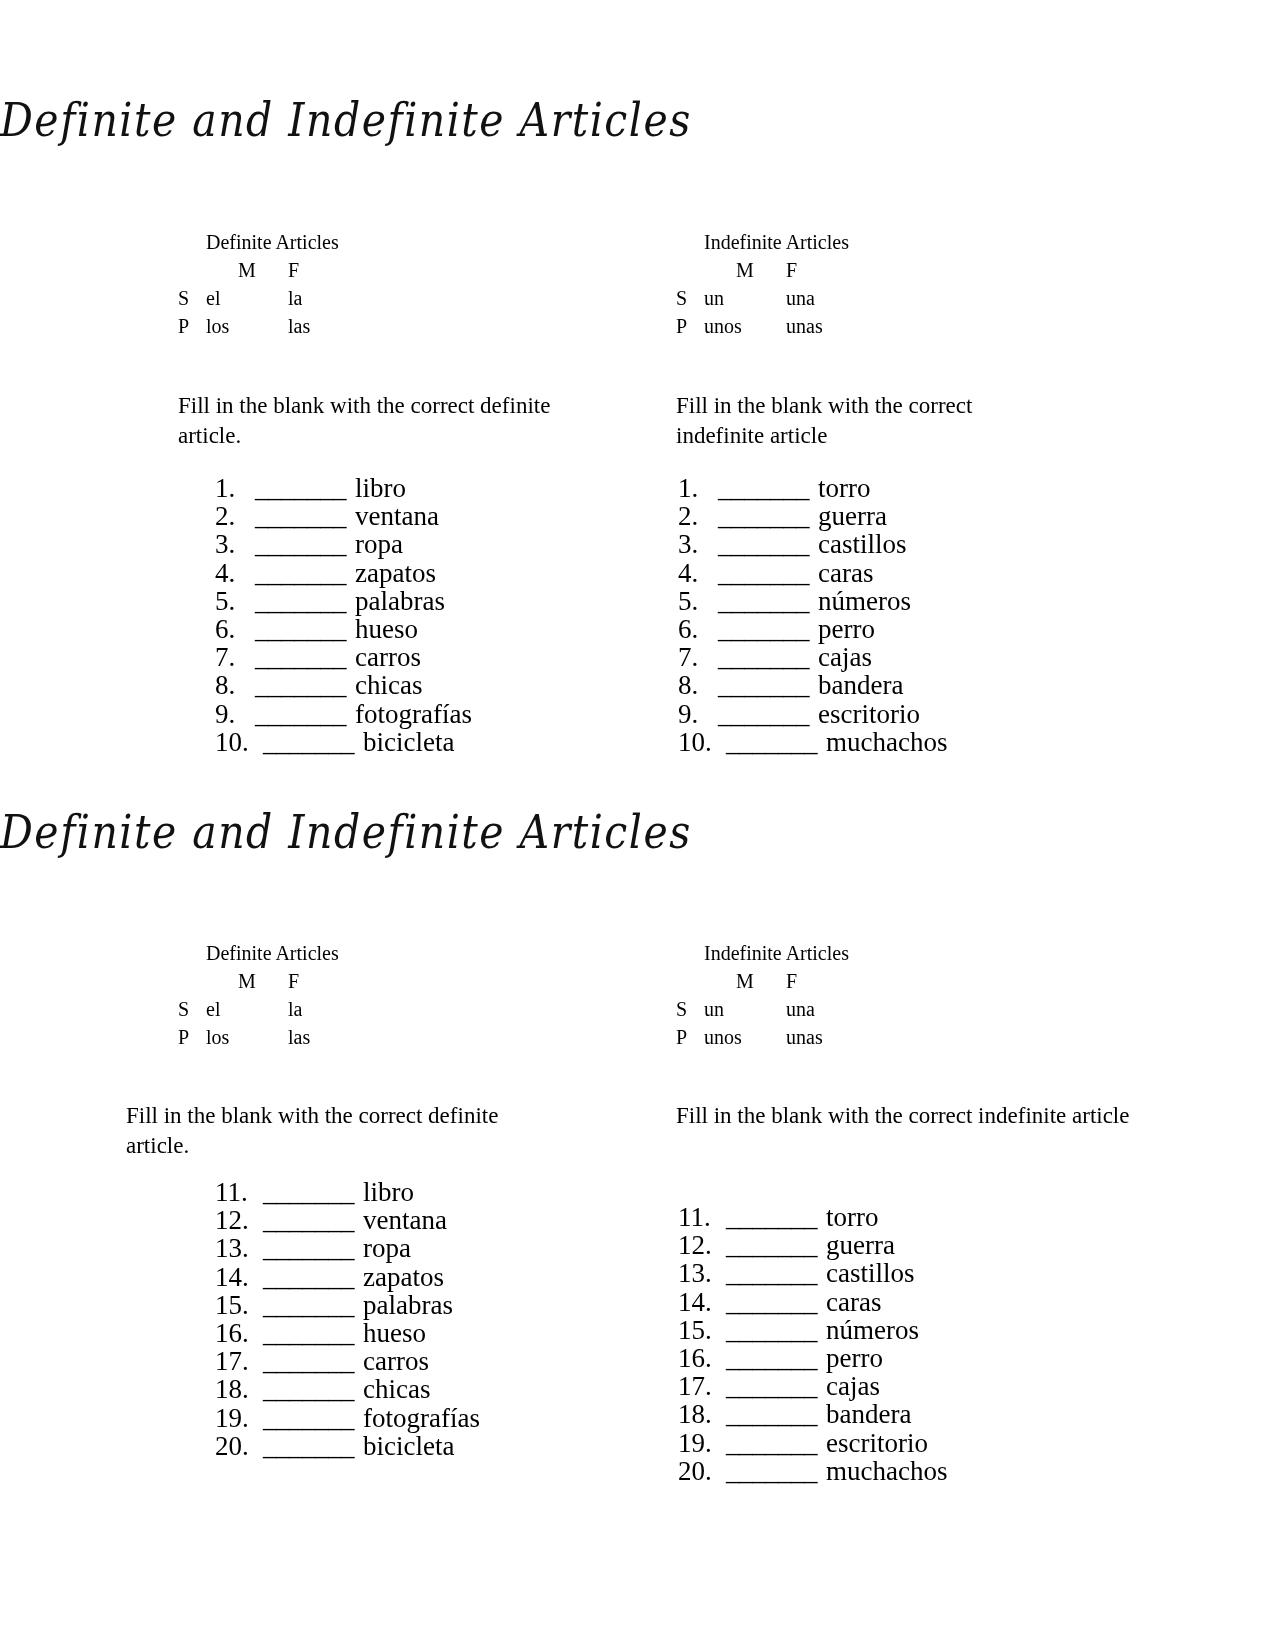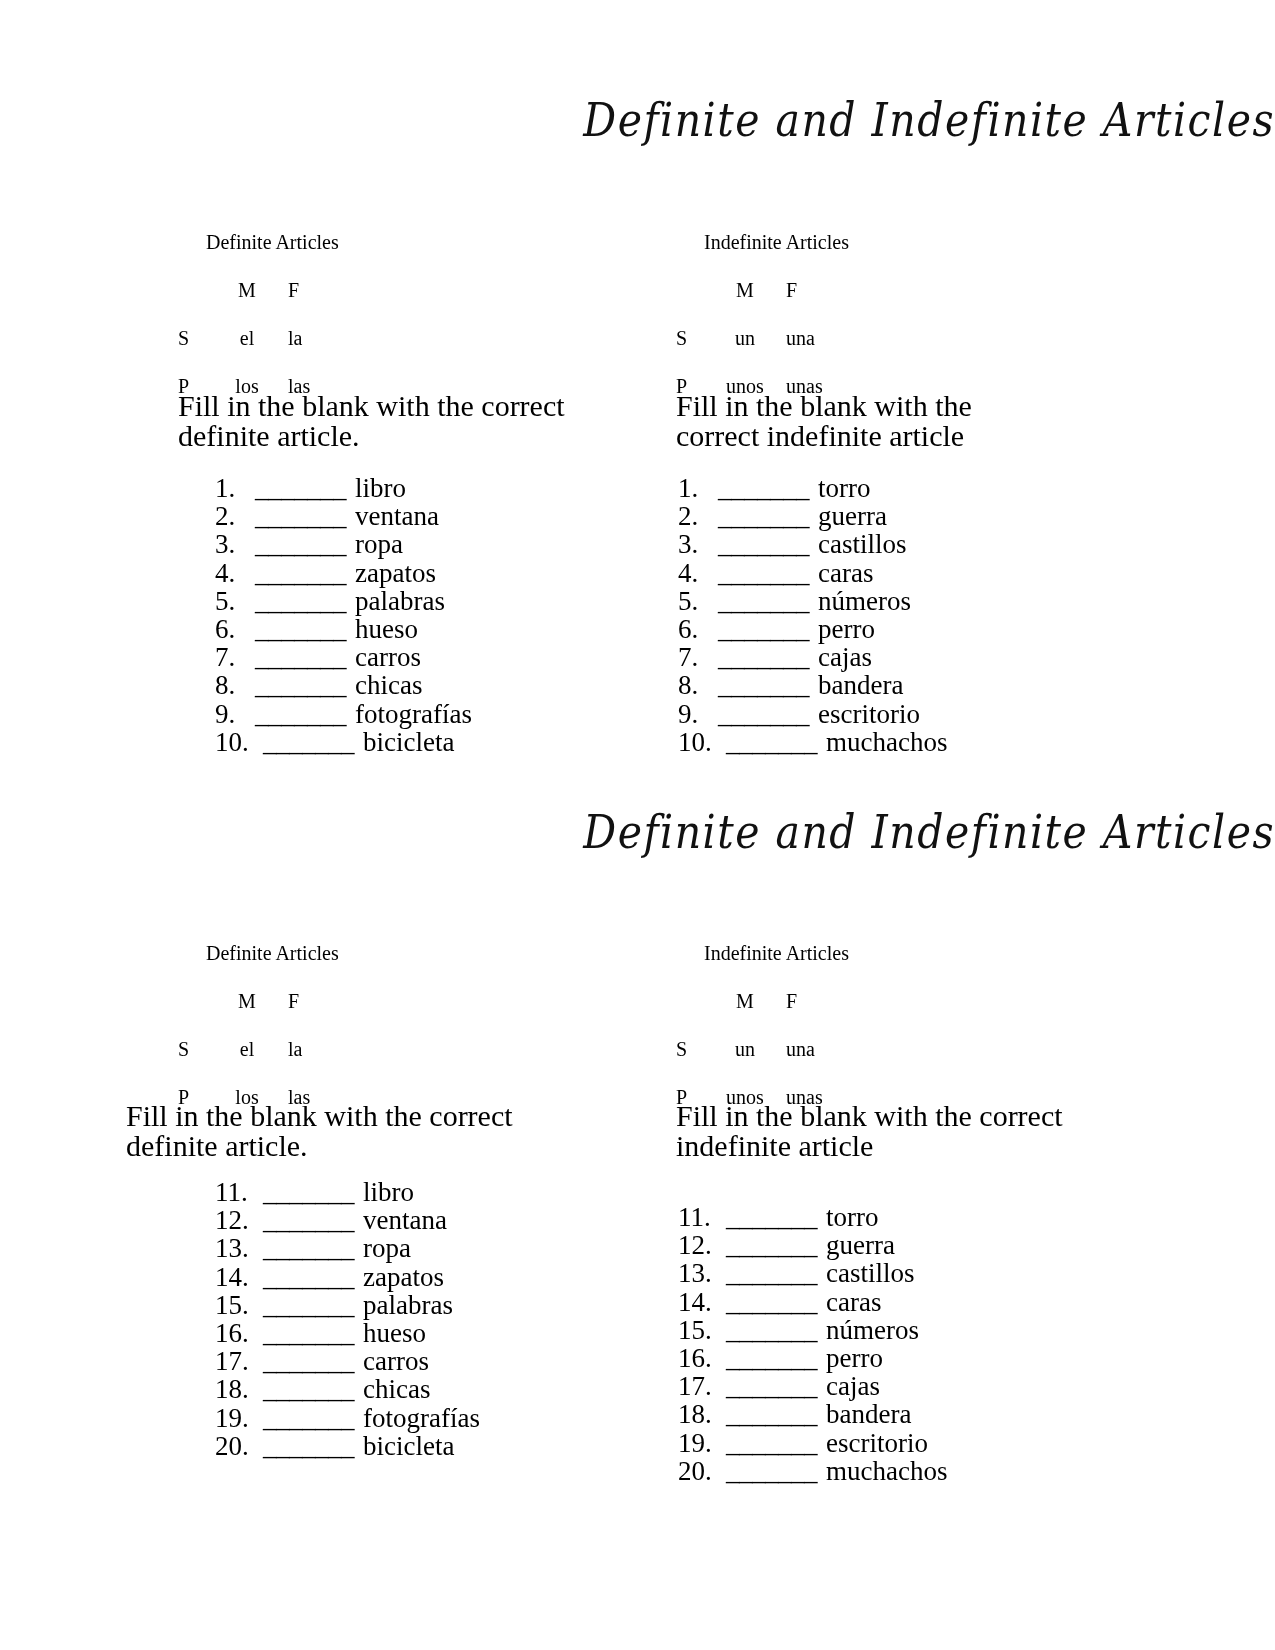--- a/index.html
+++ b/index.html
@@ -15,21 +15,21 @@
     font-family: "Liberation Serif", "DejaVu Serif", serif;
     color: #000000;
     overflow: hidden;
   }
 
   
   .worksheet-title {
     position: absolute;
     left: 0;
     width: 1275px;
-    text-align: right;
+    text-align: left;
     font-family: "DejaVu Serif", "Liberation Serif", serif;
     font-size: 41px;
     letter-spacing: 1.5px;
     font-weight: 400;
     font-style: italic;
     color: #111111;
     white-space: nowrap;
   }
   .worksheet-title .t-inner {
     display: inline-block;
@@ -43,44 +43,42 @@
     line-height: 28px;
   }
   .art-table .art-heading {
     margin-left: 28px;
     white-space: nowrap;
   }
   .art-row {
     display: block;
     white-space: nowrap;
     height: 28px;
-    margin-top: 20px;
   }
   .art-row .c-num {
     display: inline-block;
     width: 28px;
   }
   .art-row .c-m {
     display: inline-block;
     width: 82px;
-    text-align: center;
   }
   .art-row .c-f {
     display: inline-block;
     width: 90px;
   }
   .art-row.head .c-m,
   .art-row.head .c-f {
     padding-left: 0;
   }
 
   
   .instructions {
     position: absolute;
-    font-size: 30px;
+    font-size: 23px;
     line-height: 30px;
   }
 
   
   .ex-list {
     position: absolute;
     font-size: 27px;
     line-height: 28.2px;
   }
   .ex-item {

